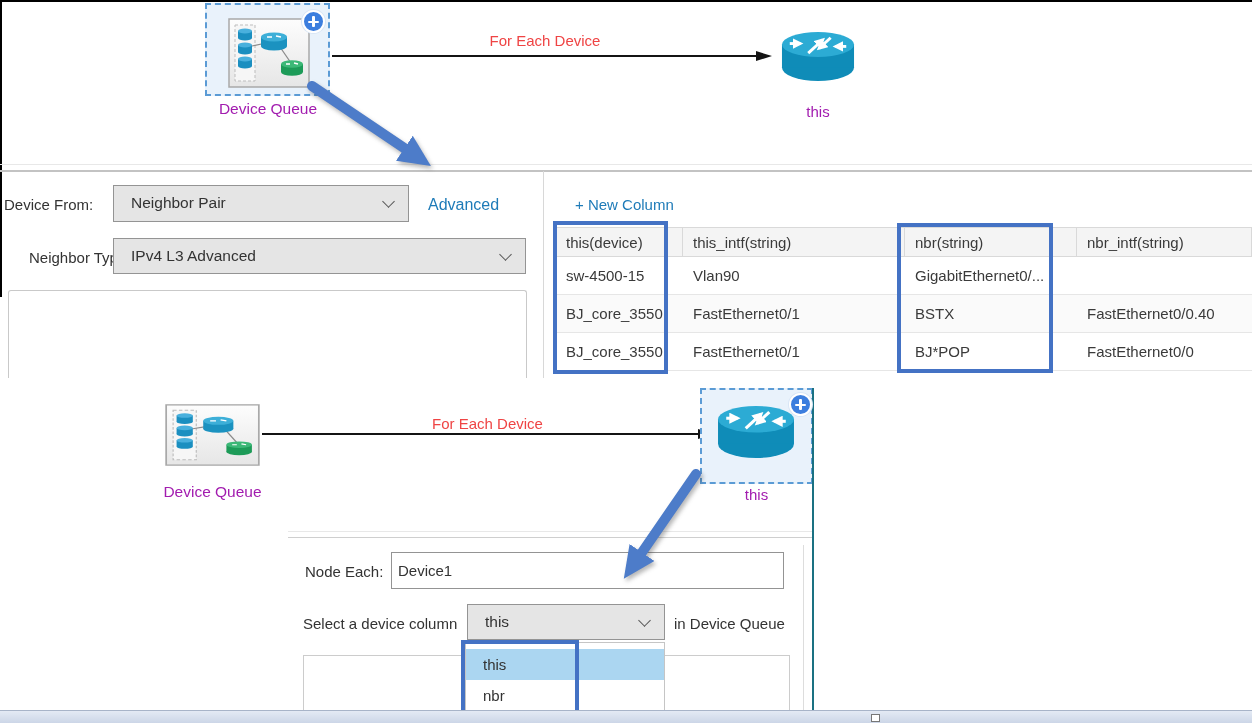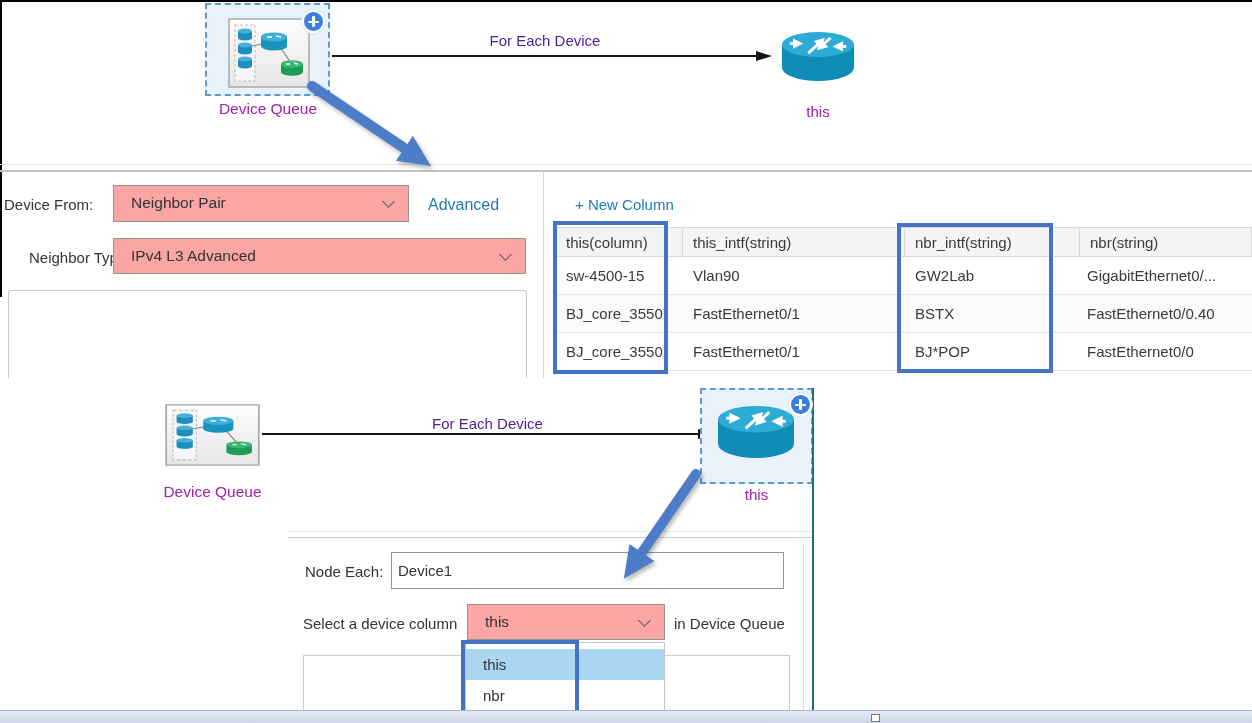--- a/index.html
+++ b/index.html
@@ -10,35 +10,35 @@
 
   
   .frame-top { left:0; top:0; width:1252px; height:2px; background:#000; }
   .frame-left { left:0; top:0; width:2px; height:297px; background:#000; }
 
   
   .sel-box { border:2px dashed #5b9bd5; background:#e9f2fb; }
   .node-label { font-size:15px; color:#a21caf; text-align:center; }
   .edge-line { height:2px; background:#141414; }
   .edge-head { width:0; height:0; border-left:16px solid #141414; border-top:5px solid transparent; border-bottom:5px solid transparent; }
-  .edge-label { font-size:15px; color:#4c1d95; text-align:center; }
+  .edge-label { font-size:15px; color:#ef4444; text-align:center; }
   .plus-badge { width:23px; height:23px; border-radius:50%; background:#3c7ede; border:2px solid #fff; box-shadow:0 0 0 1px #d9e6f5; }
   .plus-badge .bar-h { position:absolute; left:4px; top:8.5px; width:11px; height:2.5px; background:#fff; border-radius:1px; }
   .plus-badge .bar-v { position:absolute; left:8.3px; top:4px; width:2.5px; height:11px; background:#fff; border-radius:1px; }
 
   .blue-arrow { filter:drop-shadow(2px 3px 2px rgba(50,50,50,.35)); }
 
   
   .hline { height:1px; background:#e8e8e8; }
   .hline2 { height:2px; background:#c3c3c3; }
   .vline { width:1px; background:#d8d8d8; }
 
   
   .form-label { font-size:15px; color:#333; white-space:nowrap; }
-  .selectbox { border:1px solid #949494; background:#fca5a5; }
+  .selectbox { border:1px solid #949494; background:#e5e5e5; }
   .selectbox .val { position:absolute; left:17px; top:8px; font-size:15.5px; color:#333; white-space:nowrap; }
   .chev { position:absolute; right:15px; top:11px; width:9px; height:9px; border-right:1.7px solid #555; border-bottom:1.7px solid #555; transform:rotate(45deg); }
   .link { font-size:15px; color:#1e7bb8; cursor:pointer; white-space:nowrap; }
 
   
   .qtable { left:556px; top:227px; width:696px; }
   .trow { display:flex; width:696px; border-bottom:1px solid #e6e6e6; }
   .thead { height:30px; background:#f4f4f4; border-top:1px solid #d9d9d9; border-bottom:1px solid #d9d9d9; }
   .tbody-row { height:38px; background:#fff; }
   .tbody-row.alt { background:#fafafa; }
@@ -167,29 +167,28 @@
     <span class="chev"></span>
   </div>
 
   <div class="abs" style="left:8px; top:290px; width:519px; height:88px; border:1px solid #c9c9c9; border-bottom:none; border-radius:3px 3px 0 0;"></div>
   <div class="abs vline" style="left:543px; top:171px; height:207px;"></div>
 
   <div class="abs link" style="left:575px; top:196px;">+ New Column</div>
 
   <div class="abs qtable">
     <div class="trow thead">
-      <div class="cell c0">this(column)</div>
+      <div class="cell c0">this(device)</div>
       <div class="cell c1">this_intf(string)</div>
+      <div class="cell c2">nbr(string)</div>
       <div class="cell c3">nbr_intf(string)</div>
-      <div class="cell c2">nbr(string)</div>
     </div>
     <div class="trow tbody-row">
       <div class="cell c0">sw-4500-15</div>
       <div class="cell c1">Vlan90</div>
-      <div class="cell c2">GW2Lab</div>
       <div class="cell c3">GigabitEthernet0/...</div>
     </div>
     <div class="trow tbody-row alt">
       <div class="cell c0">BJ_core_3550</div>
       <div class="cell c1">FastEthernet0/1</div>
       <div class="cell c2">BSTX</div>
       <div class="cell c3">FastEthernet0/0.40</div>
     </div>
     <div class="trow tbody-row">
       <div class="cell c0">BJ_core_3550</div>

